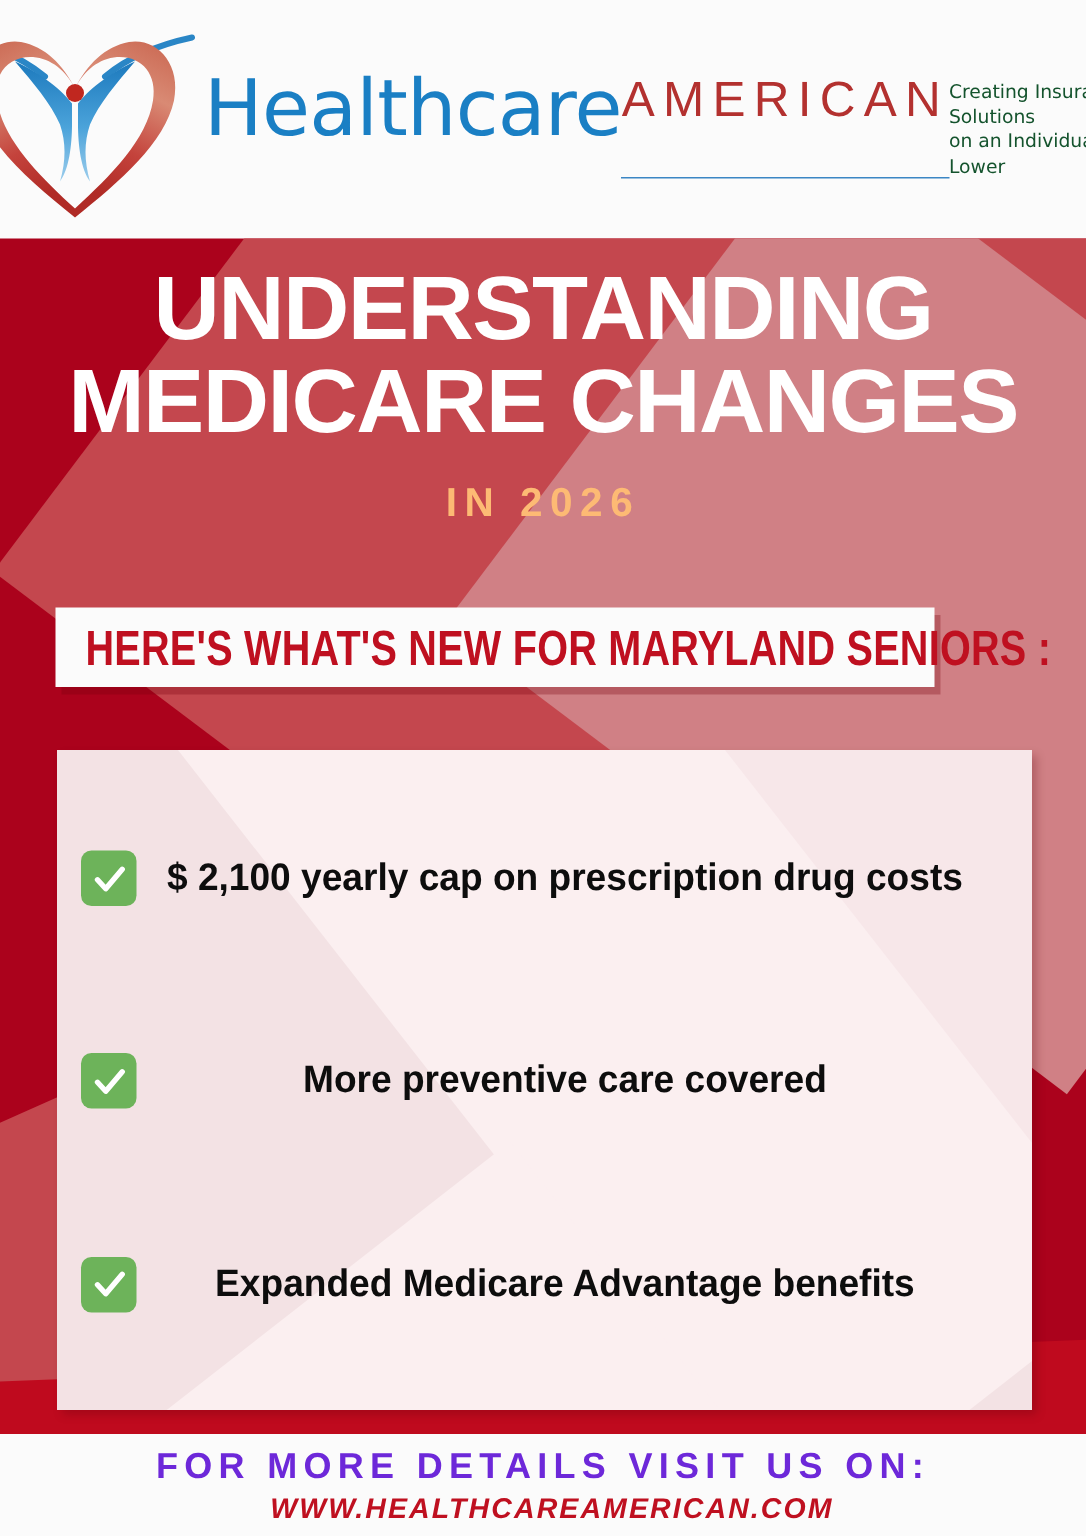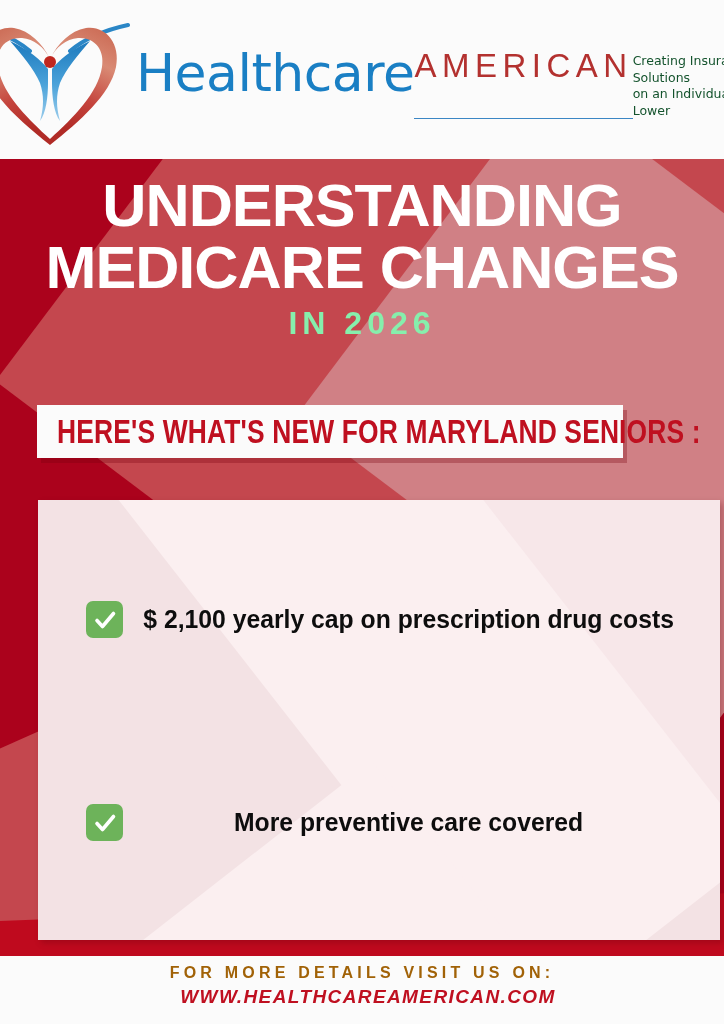--- a/index.html
+++ b/index.html
@@ -133,25 +133,25 @@
     font-weight: 700;
     color: #ffffff;
     font-size: 60px;
     line-height: 1.03;
     letter-spacing: -1px;
     transform: scaleX(1.02);
   }
   .title-3 {
     font-family: "Liberation Sans", sans-serif;
     font-weight: 700;
-    color: #86efac;
-    font-size: 32px;
+    color: #fdba74;
+    font-size: 27px;
     letter-spacing: 5px;
     line-height: 1.55;
-    margin-top: 0;
+    margin-top: 16px;
   }
 
   
   .banner {
     position: absolute;
     left: 37px; top: 405px;
     width: 586px; height: 53px;
     background: #fbfbfb;
     z-index: 6;
     display: flex;
@@ -172,21 +172,20 @@
 
   
   .card {
     position: absolute;
     left: 38px; top: 500px;
     width: 650px; height: 440px;
     background: #f3e2e4;
     overflow: hidden;
     z-index: 6;
     box-shadow: 3px 3px 6px rgba(90,0,10,0.28);
-    padding-left: 32px;
   }
   .card-streak {
     position: absolute;
     pointer-events: none;
   }
   .streak-1 {
     top: -180px; left: -60px;
     width: 420px; height: 900px;
     background: #fbeff0;
     transform: rotate(-38deg);
@@ -252,22 +251,22 @@
     width: 724px;
     height: 68px;
     background: #fbfbfb;
     text-align: center;
     padding-top: 7px;
     box-sizing: border-box;
   }
   .footer-1 {
     font-family: "Liberation Sans", sans-serif;
     font-weight: 700;
-    color: #a16207;
-    font-size: 16px;
+    color: #6d28d9;
+    font-size: 24px;
     letter-spacing: 4.2px;
     line-height: 1.25;
   }
   .footer-2 {
     font-family: "Liberation Sans", sans-serif;
     font-weight: 700;
     font-style: italic;
     color: #bf1020;
     font-size: 19px;
     letter-spacing: 1.4px;
@@ -369,20 +368,28 @@
 
       <div class="list-item">
         <span class="check">
           <svg width="26" height="26" viewBox="0 0 26 26">
             <path d="M5 13.5 L10.5 19.5 L21.5 6.5" stroke="#ffffff" stroke-width="3.6" fill="none" stroke-linecap="round" stroke-linejoin="round"></path>
           </svg>
         </span>
         <span class="item-text">More preventive care covered</span>
       </div>
 
+      <div class="list-item">
+        <span class="check">
+          <svg width="26" height="26" viewBox="0 0 26 26">
+            <path d="M5 13.5 L10.5 19.5 L21.5 6.5" stroke="#ffffff" stroke-width="3.6" fill="none" stroke-linecap="round" stroke-linejoin="round"></path>
+          </svg>
+        </span>
+        <span class="item-text">Expanded Medicare Advantage benefits</span>
+      </div>
 
     </div>
   </div>
 
   <div class="footer">
     <div class="footer-1">FOR MORE DETAILS VISIT US ON:</div>
     <div class="footer-2">WWW.HEALTHCAREAMERICAN.COM</div>
   </div>
 
 </div>

